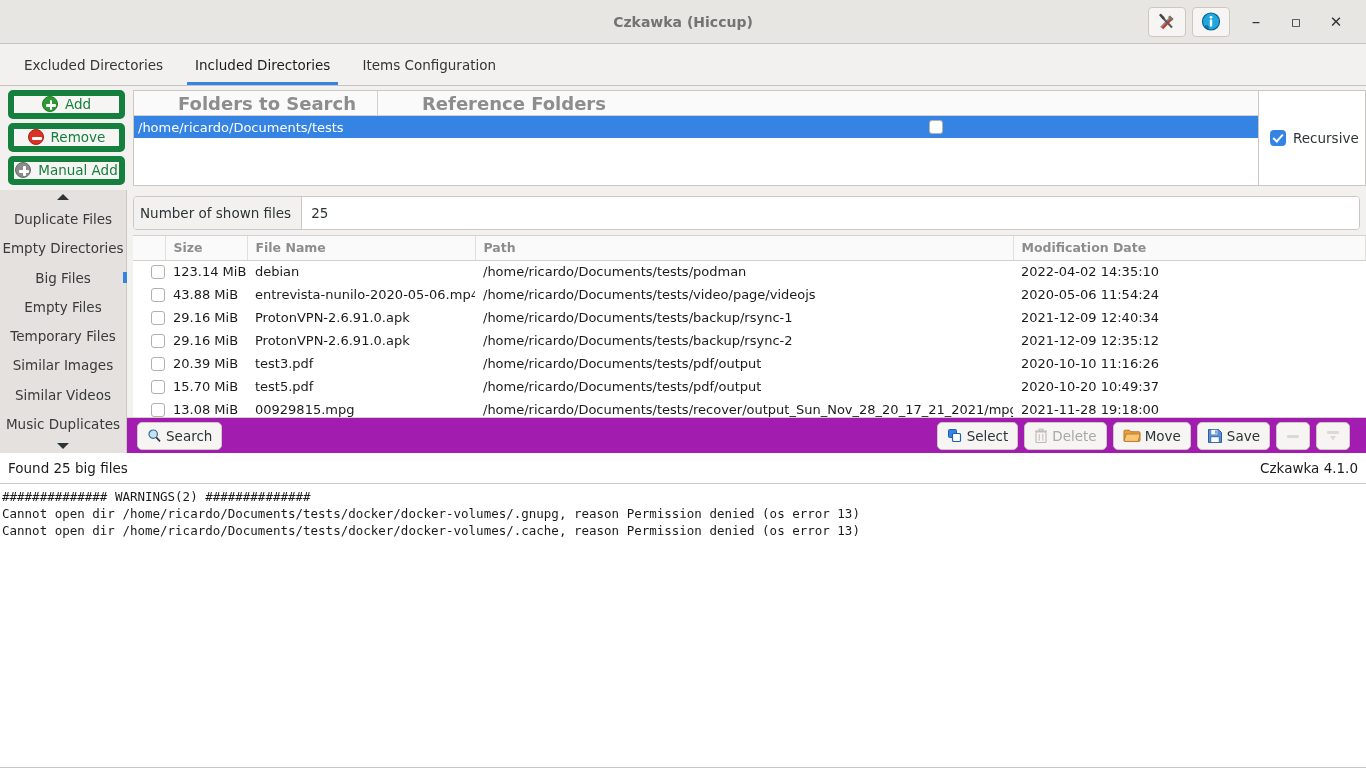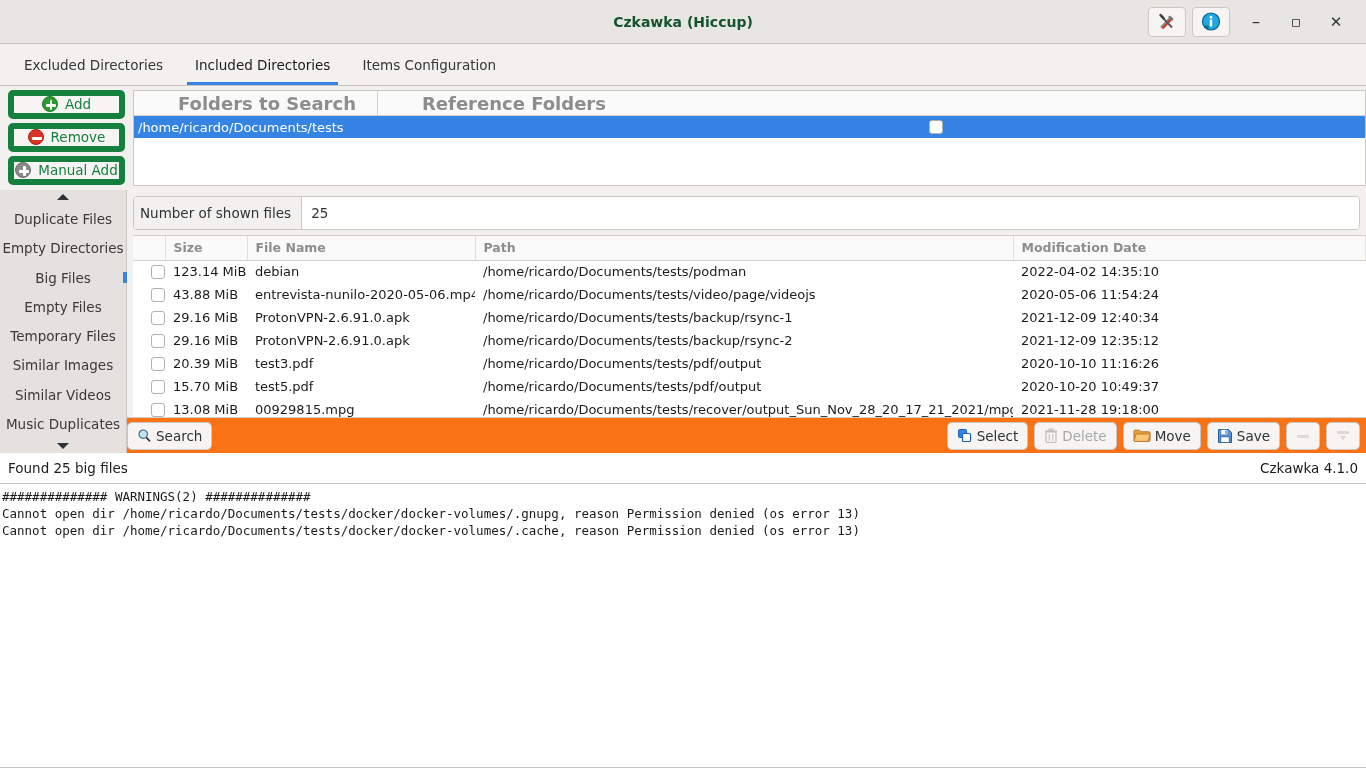--- a/index.html
+++ b/index.html
@@ -14,21 +14,21 @@
   #app { width: 1366px; height: 768px; display: flex; flex-direction: column; position: relative; }
 
   
   .titlebar {
     height: 44px; background: #e8e6e3;
     border-bottom: 1px solid #c6c2bd;
     display: flex; align-items: center; position: relative; flex: 0 0 44px;
   }
   .title-text {
     position: absolute; left: 0; right: 0; text-align: center;
-    font-weight: bold; font-size: 14px; color: #14532d;
+    font-weight: bold; font-size: 14px; color: #737373;
   }
   .tb-right { margin-left: auto; display: flex; align-items: center; gap: 0px; padding-right: 10px; z-index: 2;}
   .tb-btn {
     width: 38px; height: 30px; border-radius: 4px;
     background: #f6f5f4; border: 1px solid #cdc7c2;
     display: flex; align-items: center; justify-content: center;
     margin-right: 6px;
   }
   .wm-btn {
     width: 40px; height: 32px; display: flex; align-items: center; justify-content: center;
@@ -147,21 +147,21 @@
   .c-name { width: 228px; }
   .c-path { width: 538px; }
   .c-date { width: auto; }
   td.c-size { text-align: right; padding-right: 9px; padding-left: 0; }
   .rowchk {
     width: 14px; height: 14px; border: 1px solid #b5b0ab; border-radius: 3px; background: #fff;
     margin-left: 10px;
   }
 
   
-  .bottombar { height: 36px; background: #f97316; display: flex; align-items: center; padding: 0 0; flex: 0 0 36px;
+  .bottombar { height: 36px; background: #a21caf; display: flex; align-items: center; padding: 0 10px; flex: 0 0 36px;
                border-top: 1px solid #d5d0cb;}
   .bbtn {
     height: 28px; background: #f6f5f4; border: 1px solid #cdc7c2; border-radius: 5px;
     display: flex; align-items: center; gap: 4px; padding: 0 9px; font-size: 13.5px; color: #2e3436;
     margin-right: 6px;
   }
   .bbtn.disabled { color: #a8a8a8; }
   .bbtn.iconly { width: 34px; padding: 0; justify-content: center; }
   .right-group { margin-left: auto; display: flex; align-items: center; }
 
@@ -241,20 +241,26 @@
         <div class="dh1">Folders to Search</div>
         <div class="dh2">Reference Folders</div>
       </div>
       <div class="dirrow">
         <span class="pathtxt">/home/ricardo/Documents/tests</span>
         <span class="refcheck"></span>
       </div>
       <div class="dirbody"></div>
     </div>
 
+    <div class="recursive-wrap">
+      <div class="recursive-box">
+        <span class="chk"></span>
+        <span class="recursive-label">Recursive</span>
+      </div>
+    </div>
   </div>
 
   <div class="middle">
 
     <div class="sidebar">
       <div class="arrowcell">
         <span class="arrow-up"></span>
       </div>
       <div class="sideitem">
           <span>Duplicate Files</span>

